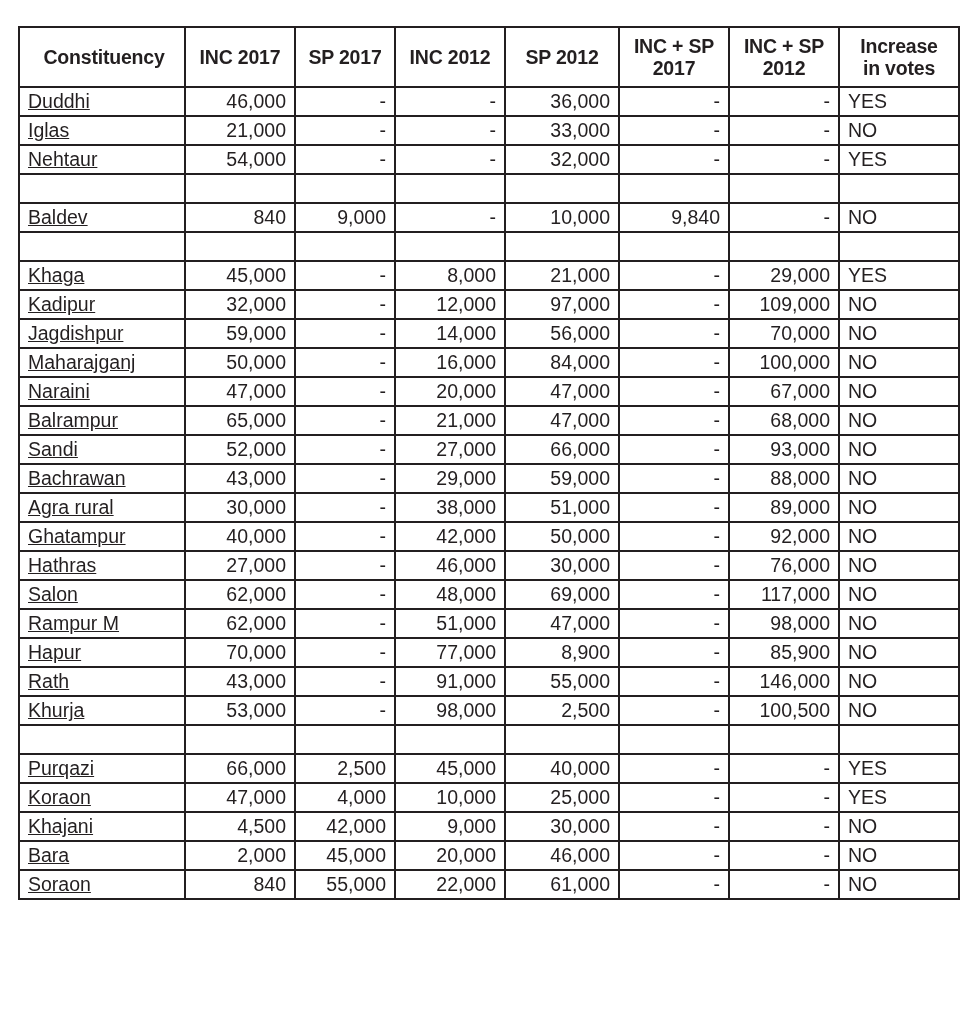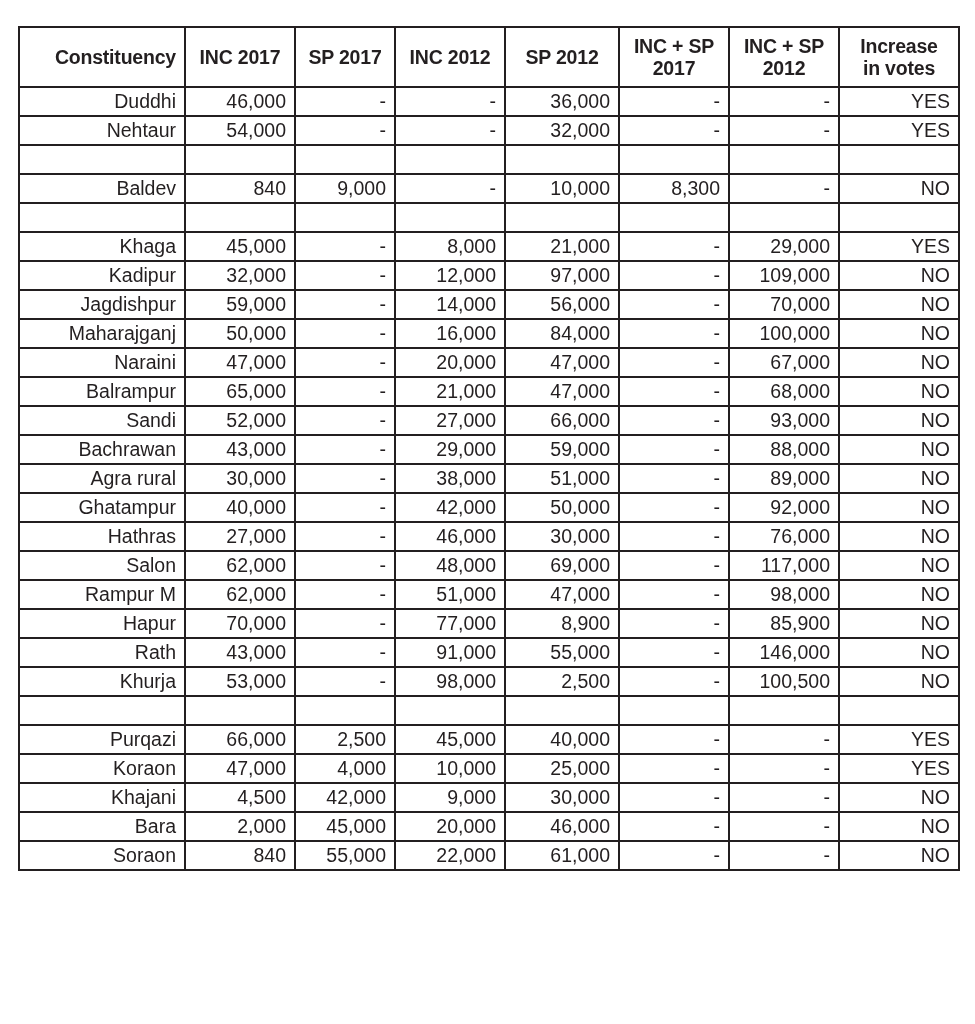--- a/index.html
+++ b/index.html
@@ -39,41 +39,42 @@
   }
   table.vote-table thead th {
     font-weight: bold;
     text-align: center;
     vertical-align: middle;
     height: 60px;
     font-size: 19.5px;
     letter-spacing: -0.2px;
   }
   table.vote-table thead th.hdr-constituency {
-    text-align: right;
+    text-align: center;
     padding-left: 12px;
   }
   table.vote-table tbody td {
     vertical-align: middle;
     height: 29px;
   }
   td.c-name {
-    text-align: right;
+    text-align: left;
     padding-left: 10px;
+    text-decoration: underline;
   }
   td.c-num {
     text-align: right;
     padding-right: 12px;
   }
   td.c-dash {
     text-align: right;
     padding-right: 22px;
   }
   td.c-flag {
-    text-align: right;
+    text-align: left;
     border-radius: 7px;
   }
   tr.spacer-row td {
     height: 29px;
   }
   
   col.w-constituency { width: 166px; }
   col.w-inc2017      { width: 110px; }
   col.w-sp2017       { width: 100px; }
   col.w-inc2012      { width: 110px; }
@@ -123,20 +124,30 @@
           <td class="c-name">Duddhi</td>
           <td class="c-num">46,000</td>
           <td class="c-dash">-</td>
           <td class="c-dash">-</td>
           <td class="c-num">36,000</td>
           <td class="c-dash">-</td>
           <td class="c-dash">-</td>
           <td class="c-flag">YES</td>
         </tr>
         <tr>
+          <td class="c-name">Iglas</td>
+          <td class="c-num">21,000</td>
+          <td class="c-dash">-</td>
+          <td class="c-dash">-</td>
+          <td class="c-num">33,000</td>
+          <td class="c-dash">-</td>
+          <td class="c-dash">-</td>
+          <td class="c-flag">NO</td>
+        </tr>
+        <tr>
           <td class="c-name">Nehtaur</td>
           <td class="c-num">54,000</td>
           <td class="c-dash">-</td>
           <td class="c-dash">-</td>
           <td class="c-num">32,000</td>
           <td class="c-dash">-</td>
           <td class="c-dash">-</td>
           <td class="c-flag">YES</td>
         </tr>
         <tr class="spacer-row">
@@ -148,21 +159,21 @@
           <td>&nbsp;</td>
           <td>&nbsp;</td>
           <td>&nbsp;</td>
         </tr>
         <tr>
           <td class="c-name">Baldev</td>
           <td class="c-num">840</td>
           <td class="c-num">9,000</td>
           <td class="c-dash">-</td>
           <td class="c-num">10,000</td>
-          <td class="c-num">8,300</td>
+          <td class="c-num">9,840</td>
           <td class="c-dash">-</td>
           <td class="c-flag">NO</td>
         </tr>
         <tr class="spacer-row">
           <td>&nbsp;</td>
           <td>&nbsp;</td>
           <td>&nbsp;</td>
           <td>&nbsp;</td>
           <td>&nbsp;</td>
           <td>&nbsp;</td>

